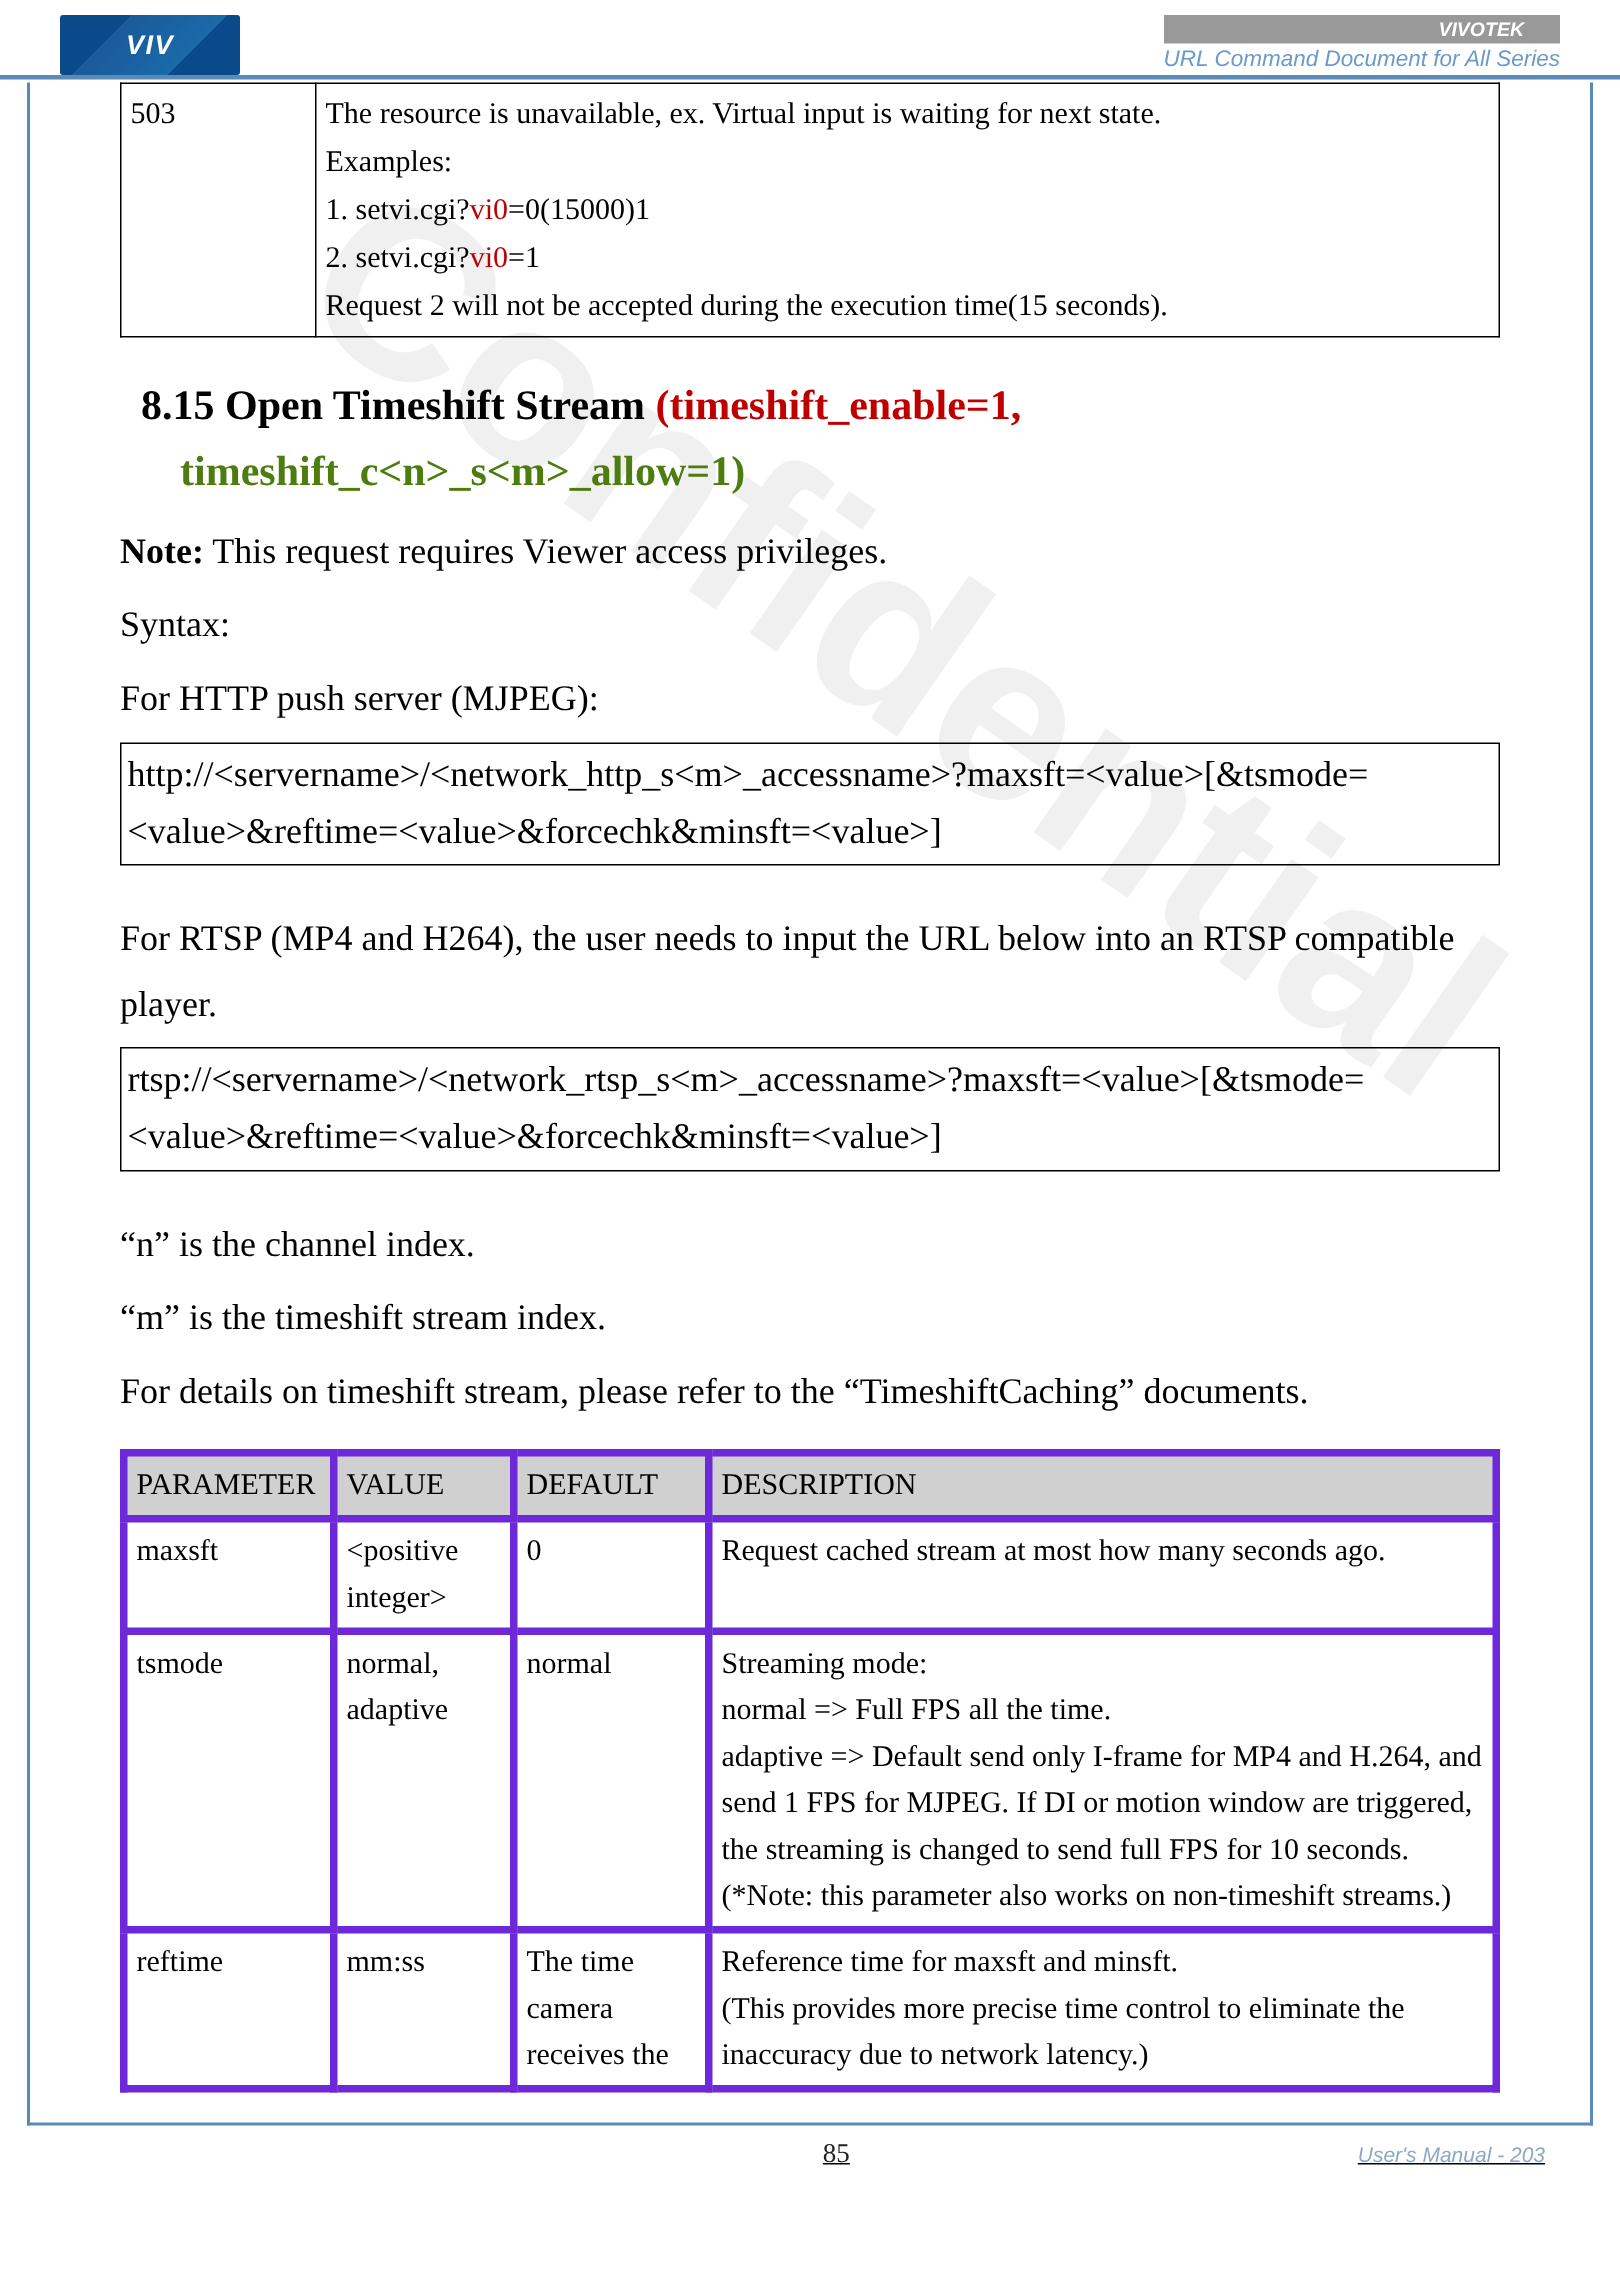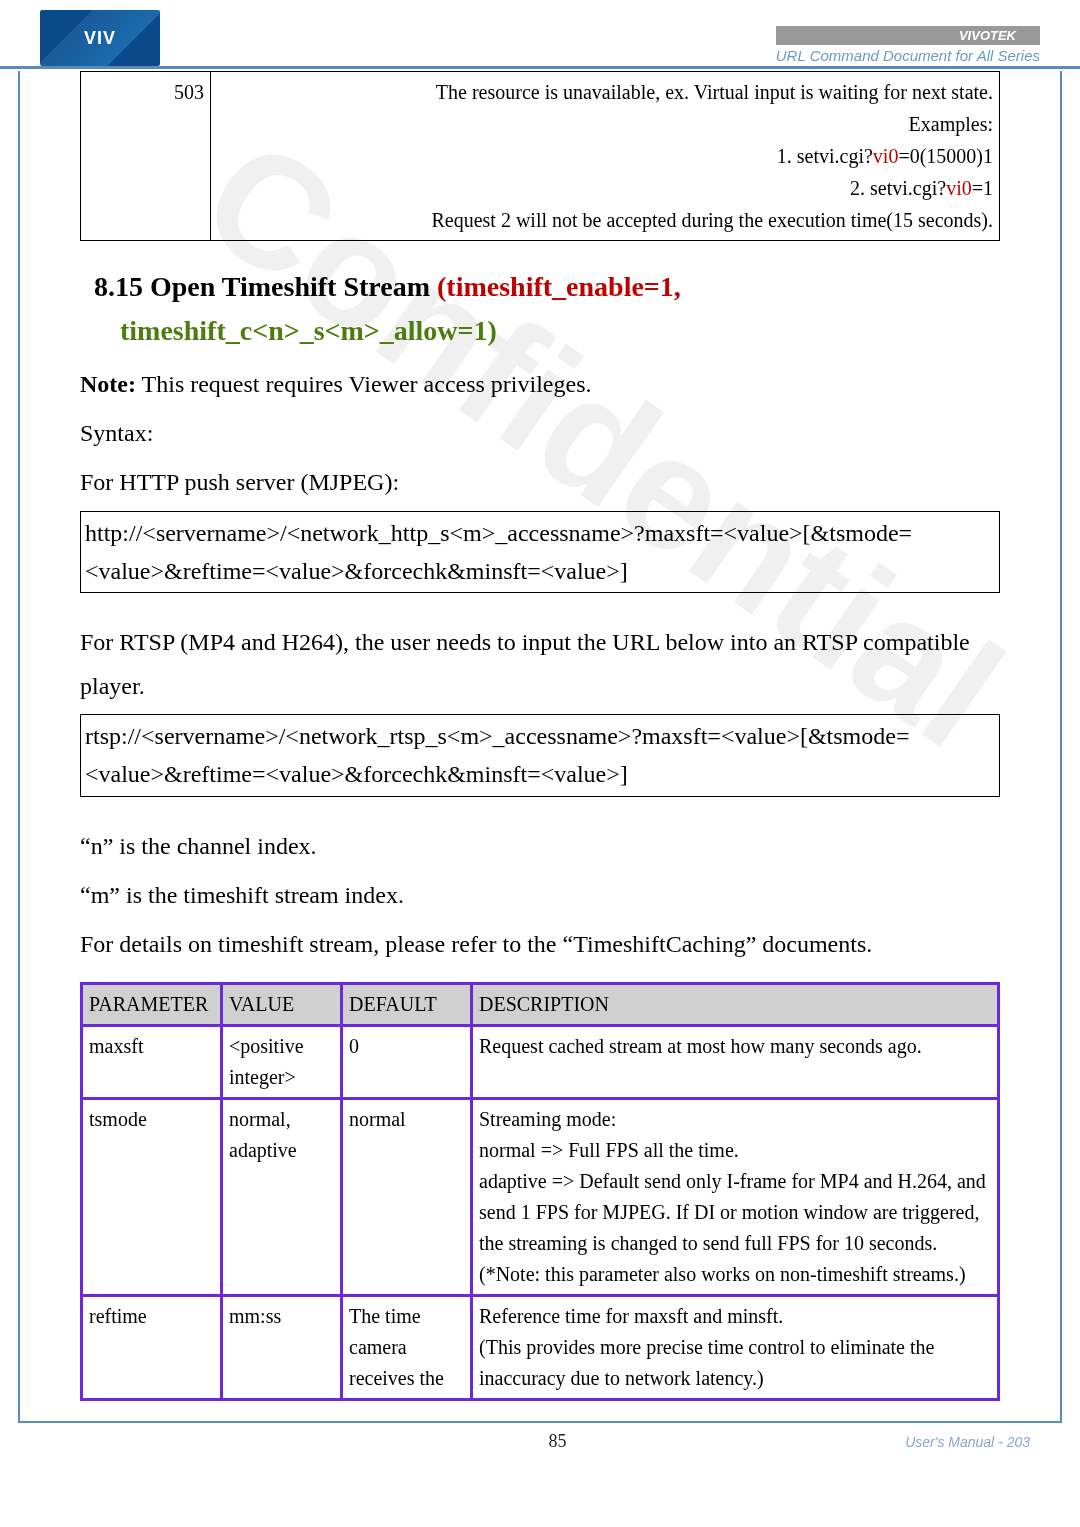--- a/index.html
+++ b/index.html
@@ -12,32 +12,33 @@
   }
   .header-bar {
     display: flex;
     justify-content: space-between;
     align-items: flex-end;
     padding: 10px 40px 0 40px;
     border-bottom: 3px solid #5a8ab8;
   }
   .logo {
     width: 120px;
-    height: 56px;
+    height: 40px;
     background: linear-gradient(135deg, #0a4a8a 30%, #1a5a9a 30%, #1a6aaa 70%, #0a4a8a 70%);
     display: flex;
     align-items: center;
     justify-content: center;
     color: #fff;
     font-weight: bold;
     font-size: 18px;
     font-family: Arial, sans-serif;
     letter-spacing: 1px;
     position: relative;
     border-radius: 2px;
+    font-style: italic;
   }
   .header-right {
     text-align: right;
     font-family: Arial, sans-serif;
   }
   .brand {
     color: #fff;
     background: #999;
     padding: 2px 24px;
     font-style: italic;
@@ -76,21 +77,20 @@
     border-collapse: collapse;
     width: 100%;
     margin-top: 2px;
   }
   table.boxed td {
     border: 1px solid #000;
     padding: 4px 6px;
     font-size: 20px;
     vertical-align: top;
     line-height: 1.6;
-    text-align: right;
   }
   .vired { color: #c00000; }
   h2.sec {
     font-size: 28px;
     font-weight: bold;
     margin: 30px 0 12px 14px;
   }
   h2.sec .red { color: #c00000; }
   .sub-red {
     color: #4d7c0f;
@@ -109,37 +109,38 @@
     font-size: 24px;
     line-height: 1.6;
     margin-bottom: 28px;
   }
   table.params {
     border-collapse: collapse;
     width: 100%;
     margin-top: 16px;
   }
   table.params th, table.params td {
-    border: 3px solid #6d28d9;
+    border: 5px solid #6d28d9;
     padding: 4px 6px;
     font-size: 20px;
     text-align: left;
     vertical-align: top;
     line-height: 1.55;
   }
   table.params th {
     background: #d0d0d0;
     font-weight: normal;
   }
   .footer {
     display: flex;
     justify-content: space-between;
     align-items: center;
     padding: 8px 50px 14px 50px;
     font-size: 14px;
+    text-decoration: underline;
   }
   .pgnum {
     flex: 1;
     text-align: center;
     font-family: "Times New Roman", serif;
     font-size: 18px;
     color: #222;
   }
   .footer-right {
     color: #8aa8c8;

